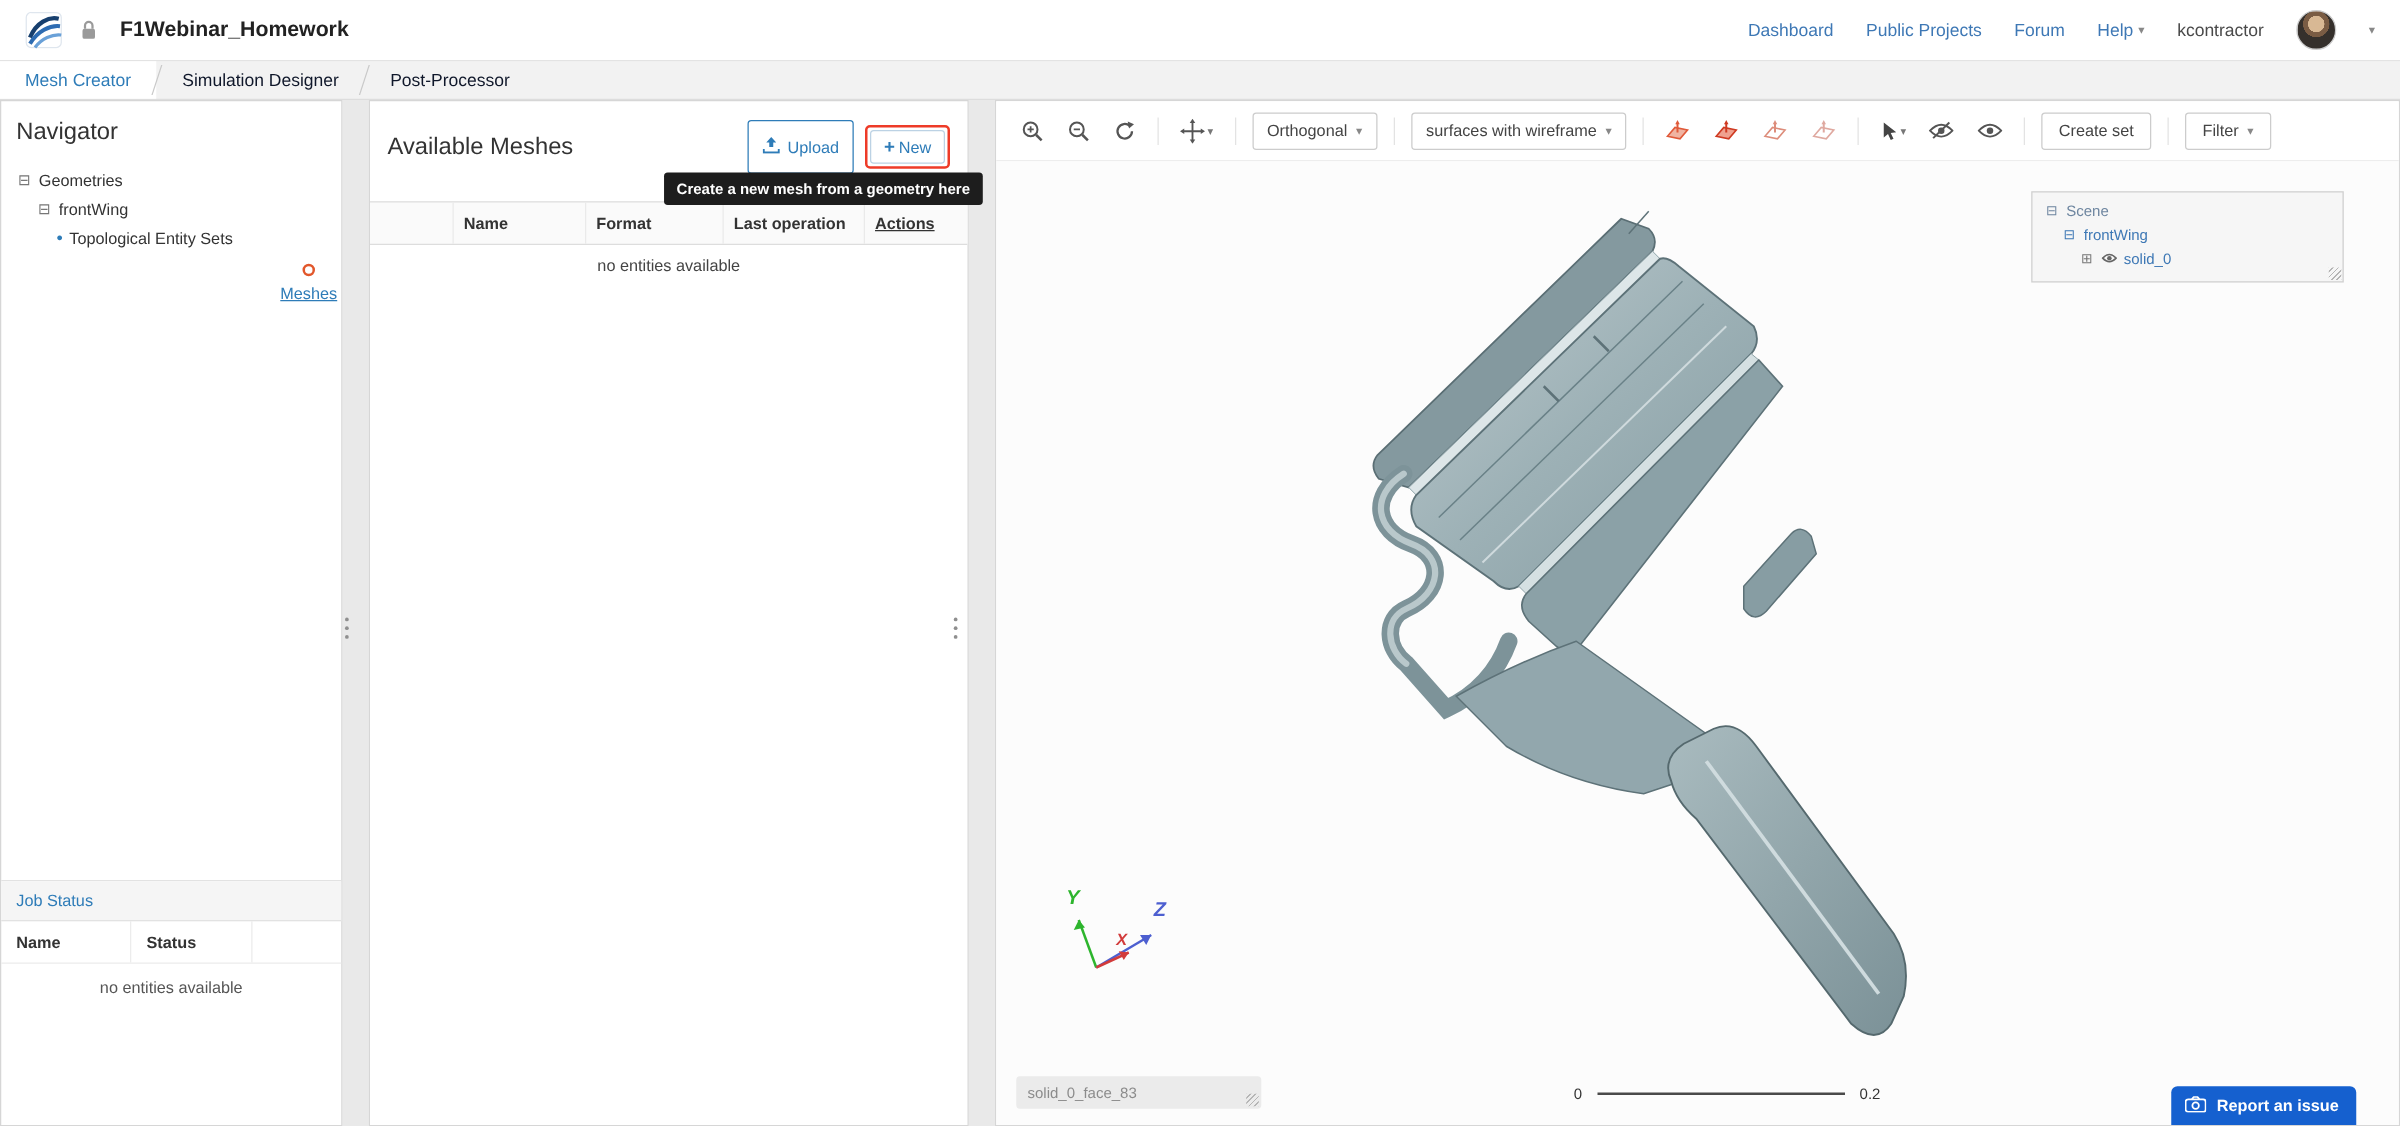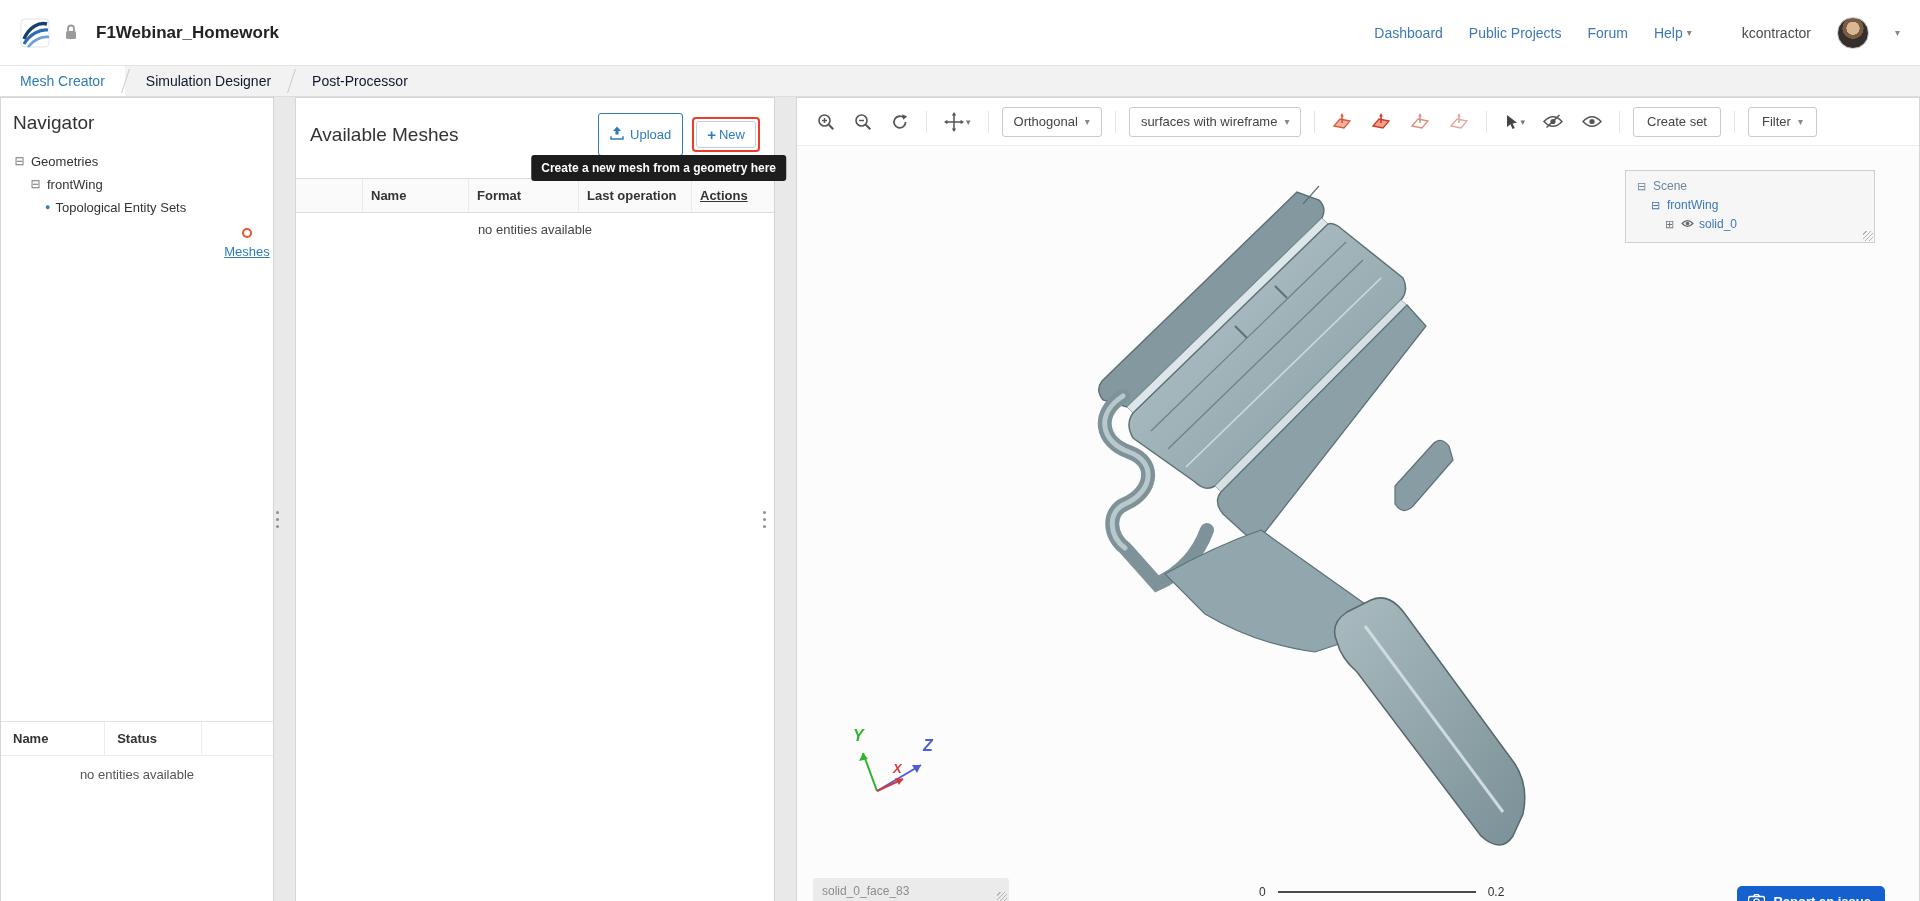--- a/index.html
+++ b/index.html
@@ -1,29 +1,29 @@
 <!DOCTYPE html>
 <html><head>
 <meta charset="utf-8">
 <style>
   * { margin:0; padding:0; box-sizing:border-box; }
   html,body { width:1920px; height:901px; overflow:hidden;
     font-family:"Liberation Sans", sans-serif; background:#e9e9e9; color:#333; }
 
   
-  .topbar { height:66px; background:#fff; border-bottom:1px solid #e3e3e3;
+  .topbar { height:49px; background:#fff; border-bottom:1px solid #e3e3e3;
     display:flex; align-items:center; padding:12px 20px; }
   .topbar .logo { margin-right:14px; display:flex; }
   .topbar .lock { margin-right:18px; display:flex; }
   .topbar .proj-title { font-size:17px; font-weight:bold; color:#222; }
   .topbar .spacer { flex:1; }
   .topnav { display:flex; align-items:center; gap:26px; }
   .topnav a { color:#3e78b5; font-size:14px; text-decoration:none; cursor:pointer; }
   .topnav .help { display:flex; align-items:center; gap:4px; }
-  .topnav .username { color:#4a4a4a; font-size:14px;margin-left:24px; }
+  .topnav .username { color:#4a4a4a; font-size:14px; }
   .caret { font-size:10px; color:#888; }
   .avatar { width:32px; height:32px; border-radius:50%; border:1px solid #ccc;
     background: radial-gradient(circle at 50% 34%, #d8b894 0 26%, #7a5c44 27% 42%, #35302c 43% 100%); }
 
   
   .tabbar { height:31px; background:#f2f2f2; border-bottom:1px solid #ddd;
     display:flex; align-items:stretch; }
   .tab { padding:0 20px; display:flex; align-items:center; font-size:14px;
     color:#0f172a; cursor:pointer; }
   .tab.active { background:#fff; color:#2e7cb8; }
@@ -208,20 +208,21 @@
         <span class="dot-blue">●</span>
         <span>Topological Entity Sets</span>
       </div>
       <div class="tree-row meshes">
         <span class="ring-orange"></span>
         <span class="sel">Meshes</span>
       </div>
     </div>
 
     <div class="job-status">
+      <div class="js-title">Job Status</div>
       <div class="js-cols">
         <div class="js-col-name">Name</div>
         <div class="js-col-status">Status</div>
         <div class="js-col-blank"></div>
       </div>
       <div class="js-empty">no entities available</div>
     </div>
   </aside>
 
   <section class="panel meshes">

